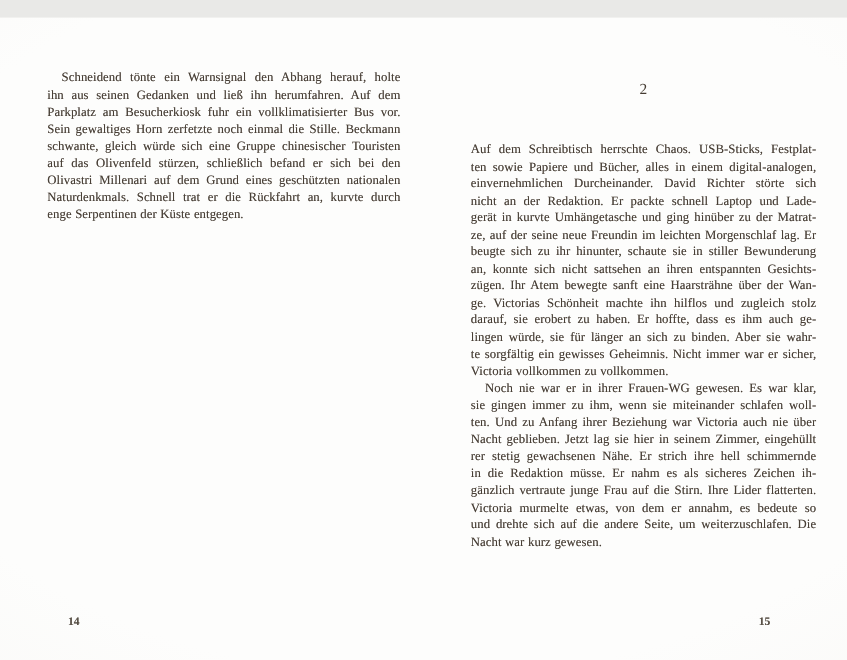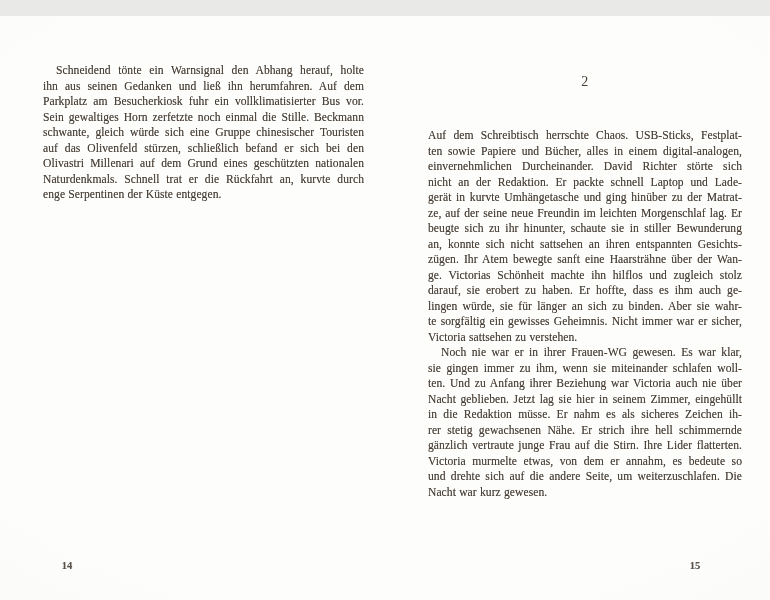--- a/index.html
+++ b/index.html
@@ -105,27 +105,27 @@
         <div class="line">nicht an der Redaktion. Er packte schnell Laptop und Lade-</div>
         <div class="line">gerät in kurvte Umhängetasche und ging hinüber zu der Matrat-</div>
         <div class="line">ze, auf der seine neue Freundin im leichten Morgenschlaf lag. Er</div>
         <div class="line">beugte sich zu ihr hinunter, schaute sie in stiller Bewunderung</div>
         <div class="line">an, konnte sich nicht sattsehen an ihren entspannten Gesichts-</div>
         <div class="line">zügen. Ihr Atem bewegte sanft eine Haarsträhne über der Wan-</div>
         <div class="line">ge. Victorias Schönheit machte ihn hilflos und zugleich stolz</div>
         <div class="line">darauf, sie erobert zu haben. Er hoffte, dass es ihm auch ge-</div>
         <div class="line">lingen würde, sie für länger an sich zu binden. Aber sie wahr-</div>
         <div class="line">te sorgfältig ein gewisses Geheimnis. Nicht immer war er sicher,</div>
-        <div class="line last">Victoria sattsehen zu verstehen.</div>
+        <div class="line last">Victoria vollkommen zu vollkommen.</div>
         <div class="line indent">Noch nie war er in ihrer Frauen-WG gewesen. Es war klar,</div>
         <div class="line">sie gingen immer zu ihm, wenn sie miteinander schlafen woll-</div>
         <div class="line">ten. Und zu Anfang ihrer Beziehung war Victoria auch nie über</div>
         <div class="line">Nacht geblieben. Jetzt lag sie hier in seinem Zimmer, eingehüllt</div>
+        <div class="line">rer stetig gewachsenen Nähe. Er strich ihre hell schimmernde</div>
         <div class="line">in die Redaktion müsse. Er nahm es als sicheres Zeichen ih-</div>
-        <div class="line">rer stetig gewachsenen Nähe. Er strich ihre hell schimmernde</div>
         <div class="line">gänzlich vertraute junge Frau auf die Stirn. Ihre Lider flatterten.</div>
         <div class="line">Victoria murmelte etwas, von dem er annahm, es bedeute so</div>
         <div class="line">und drehte sich auf die andere Seite, um weiterzuschlafen. Die</div>
         <div class="line last">Nacht war kurz gewesen.</div>
       </div>
   </div>
 
   <div class="page-number page-number-left">14</div>
 
   <div class="page-number page-number-right">15</div>

